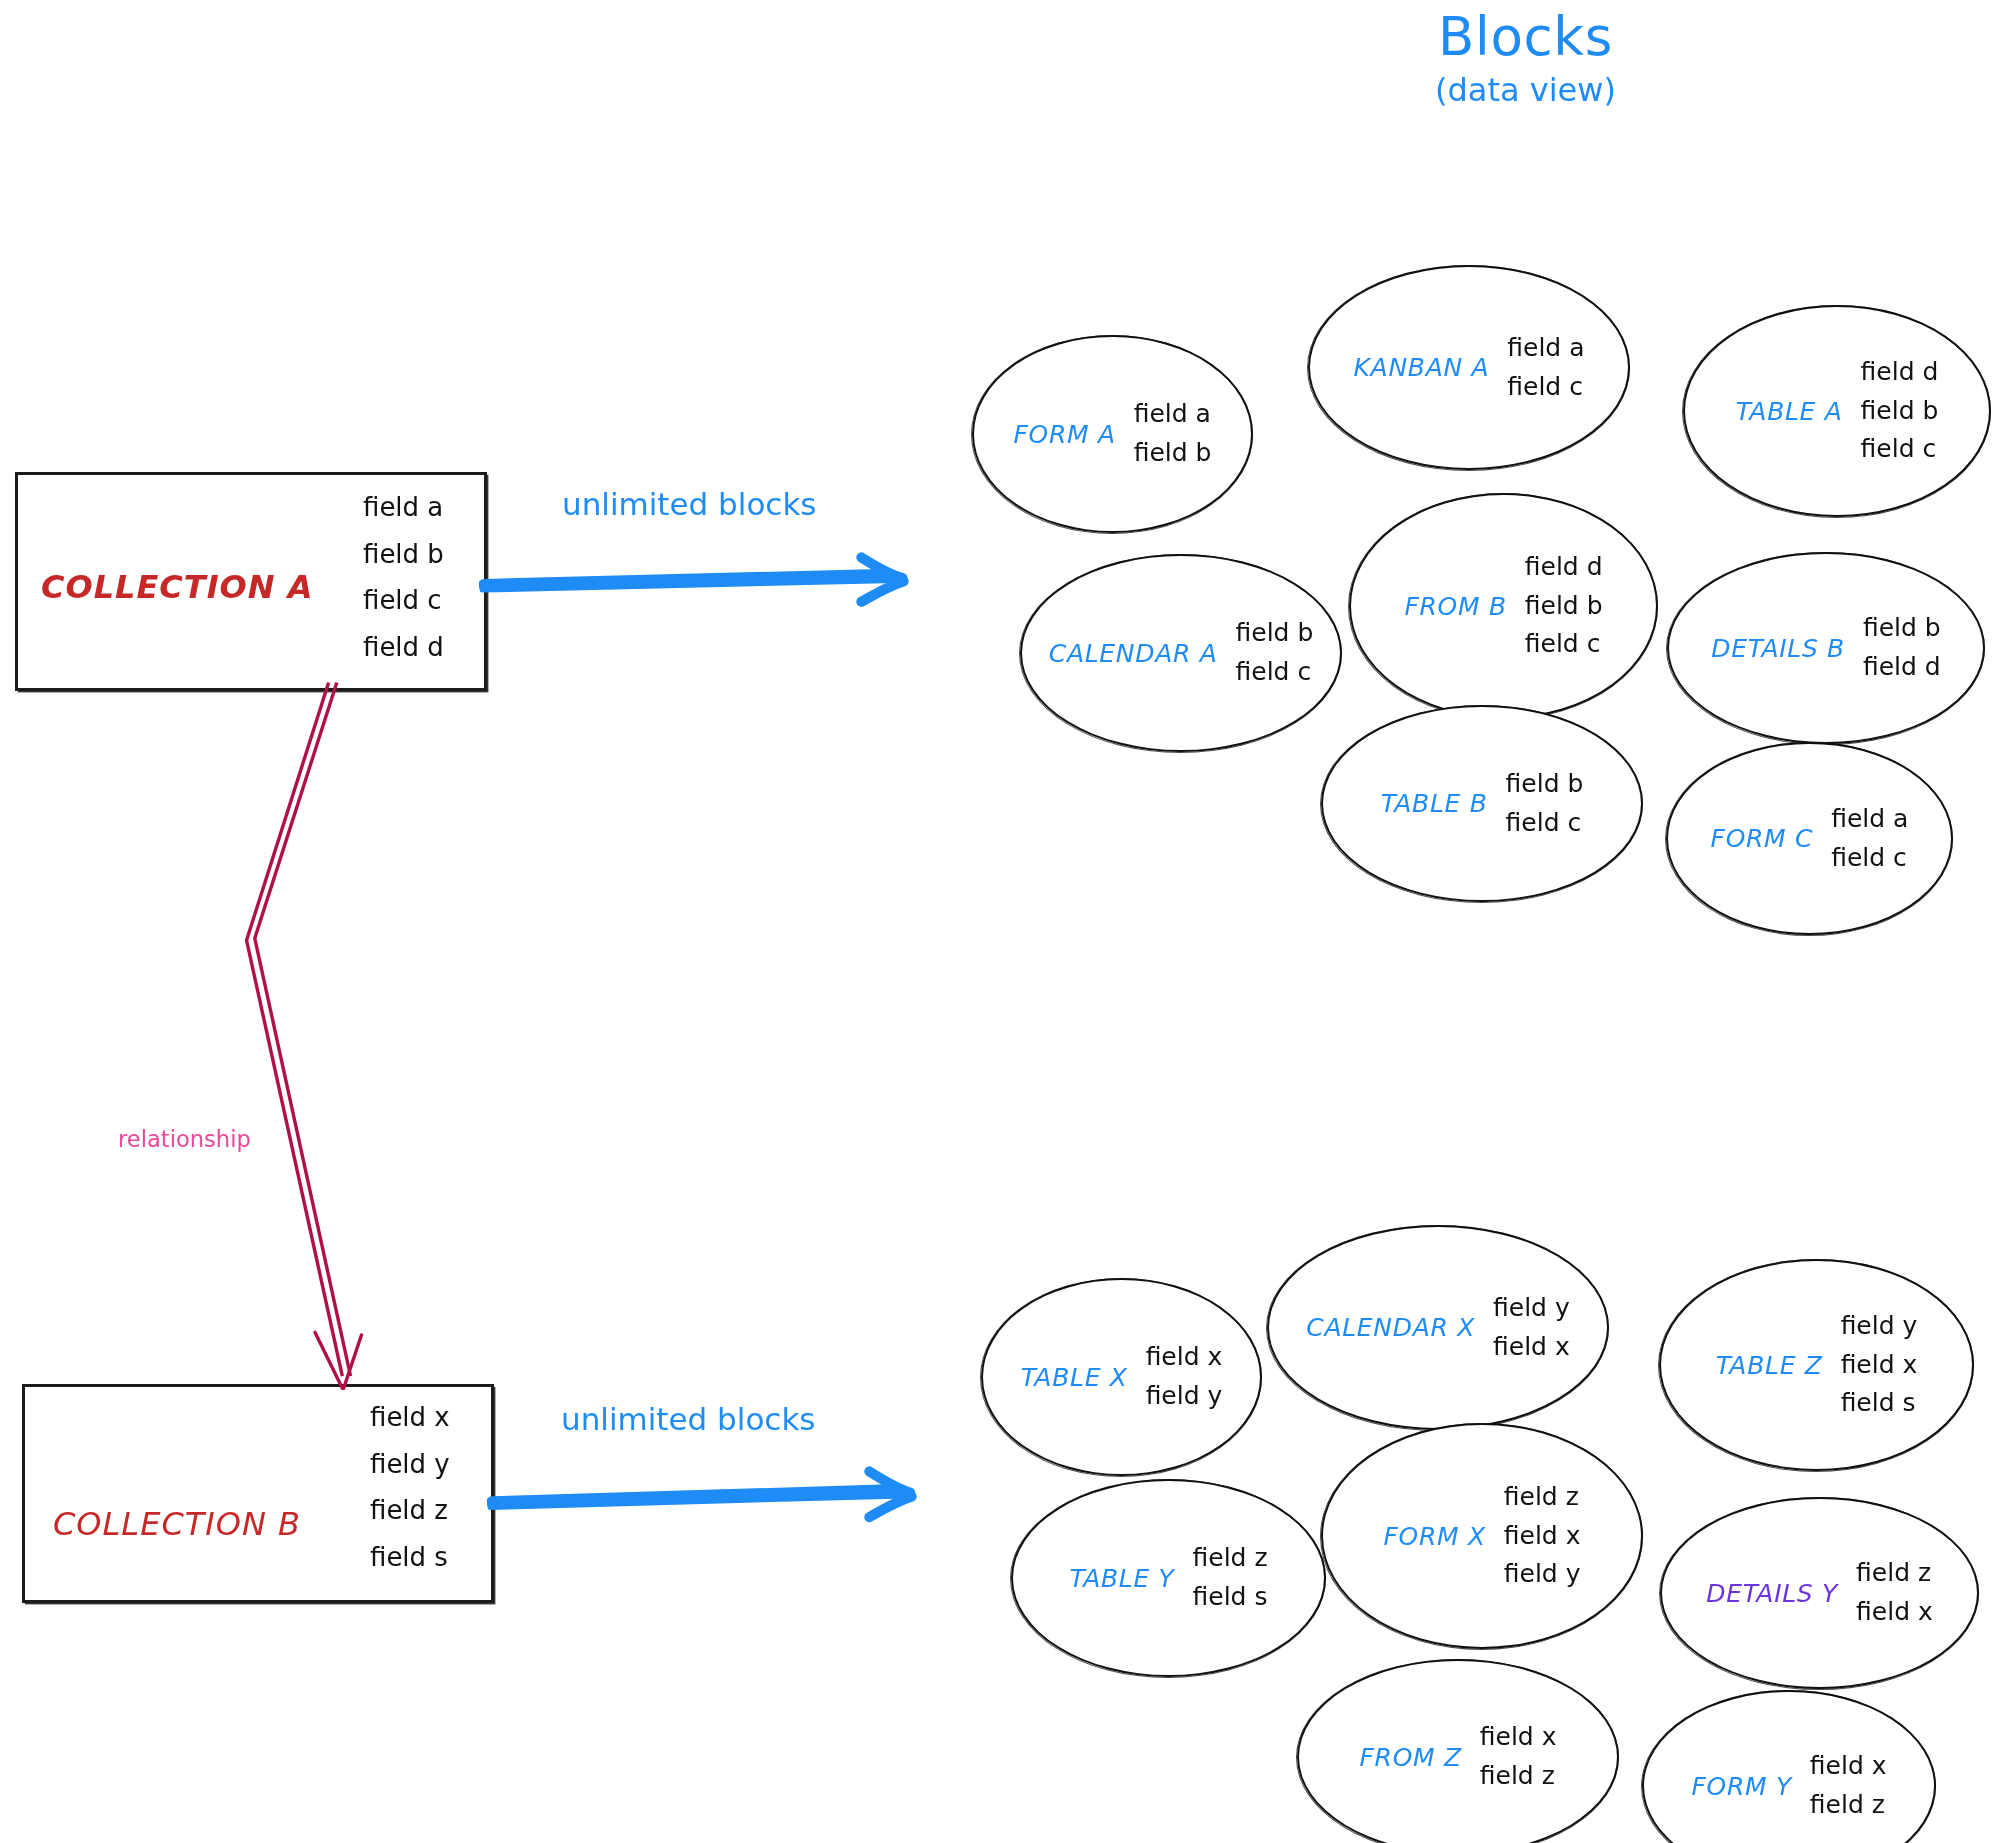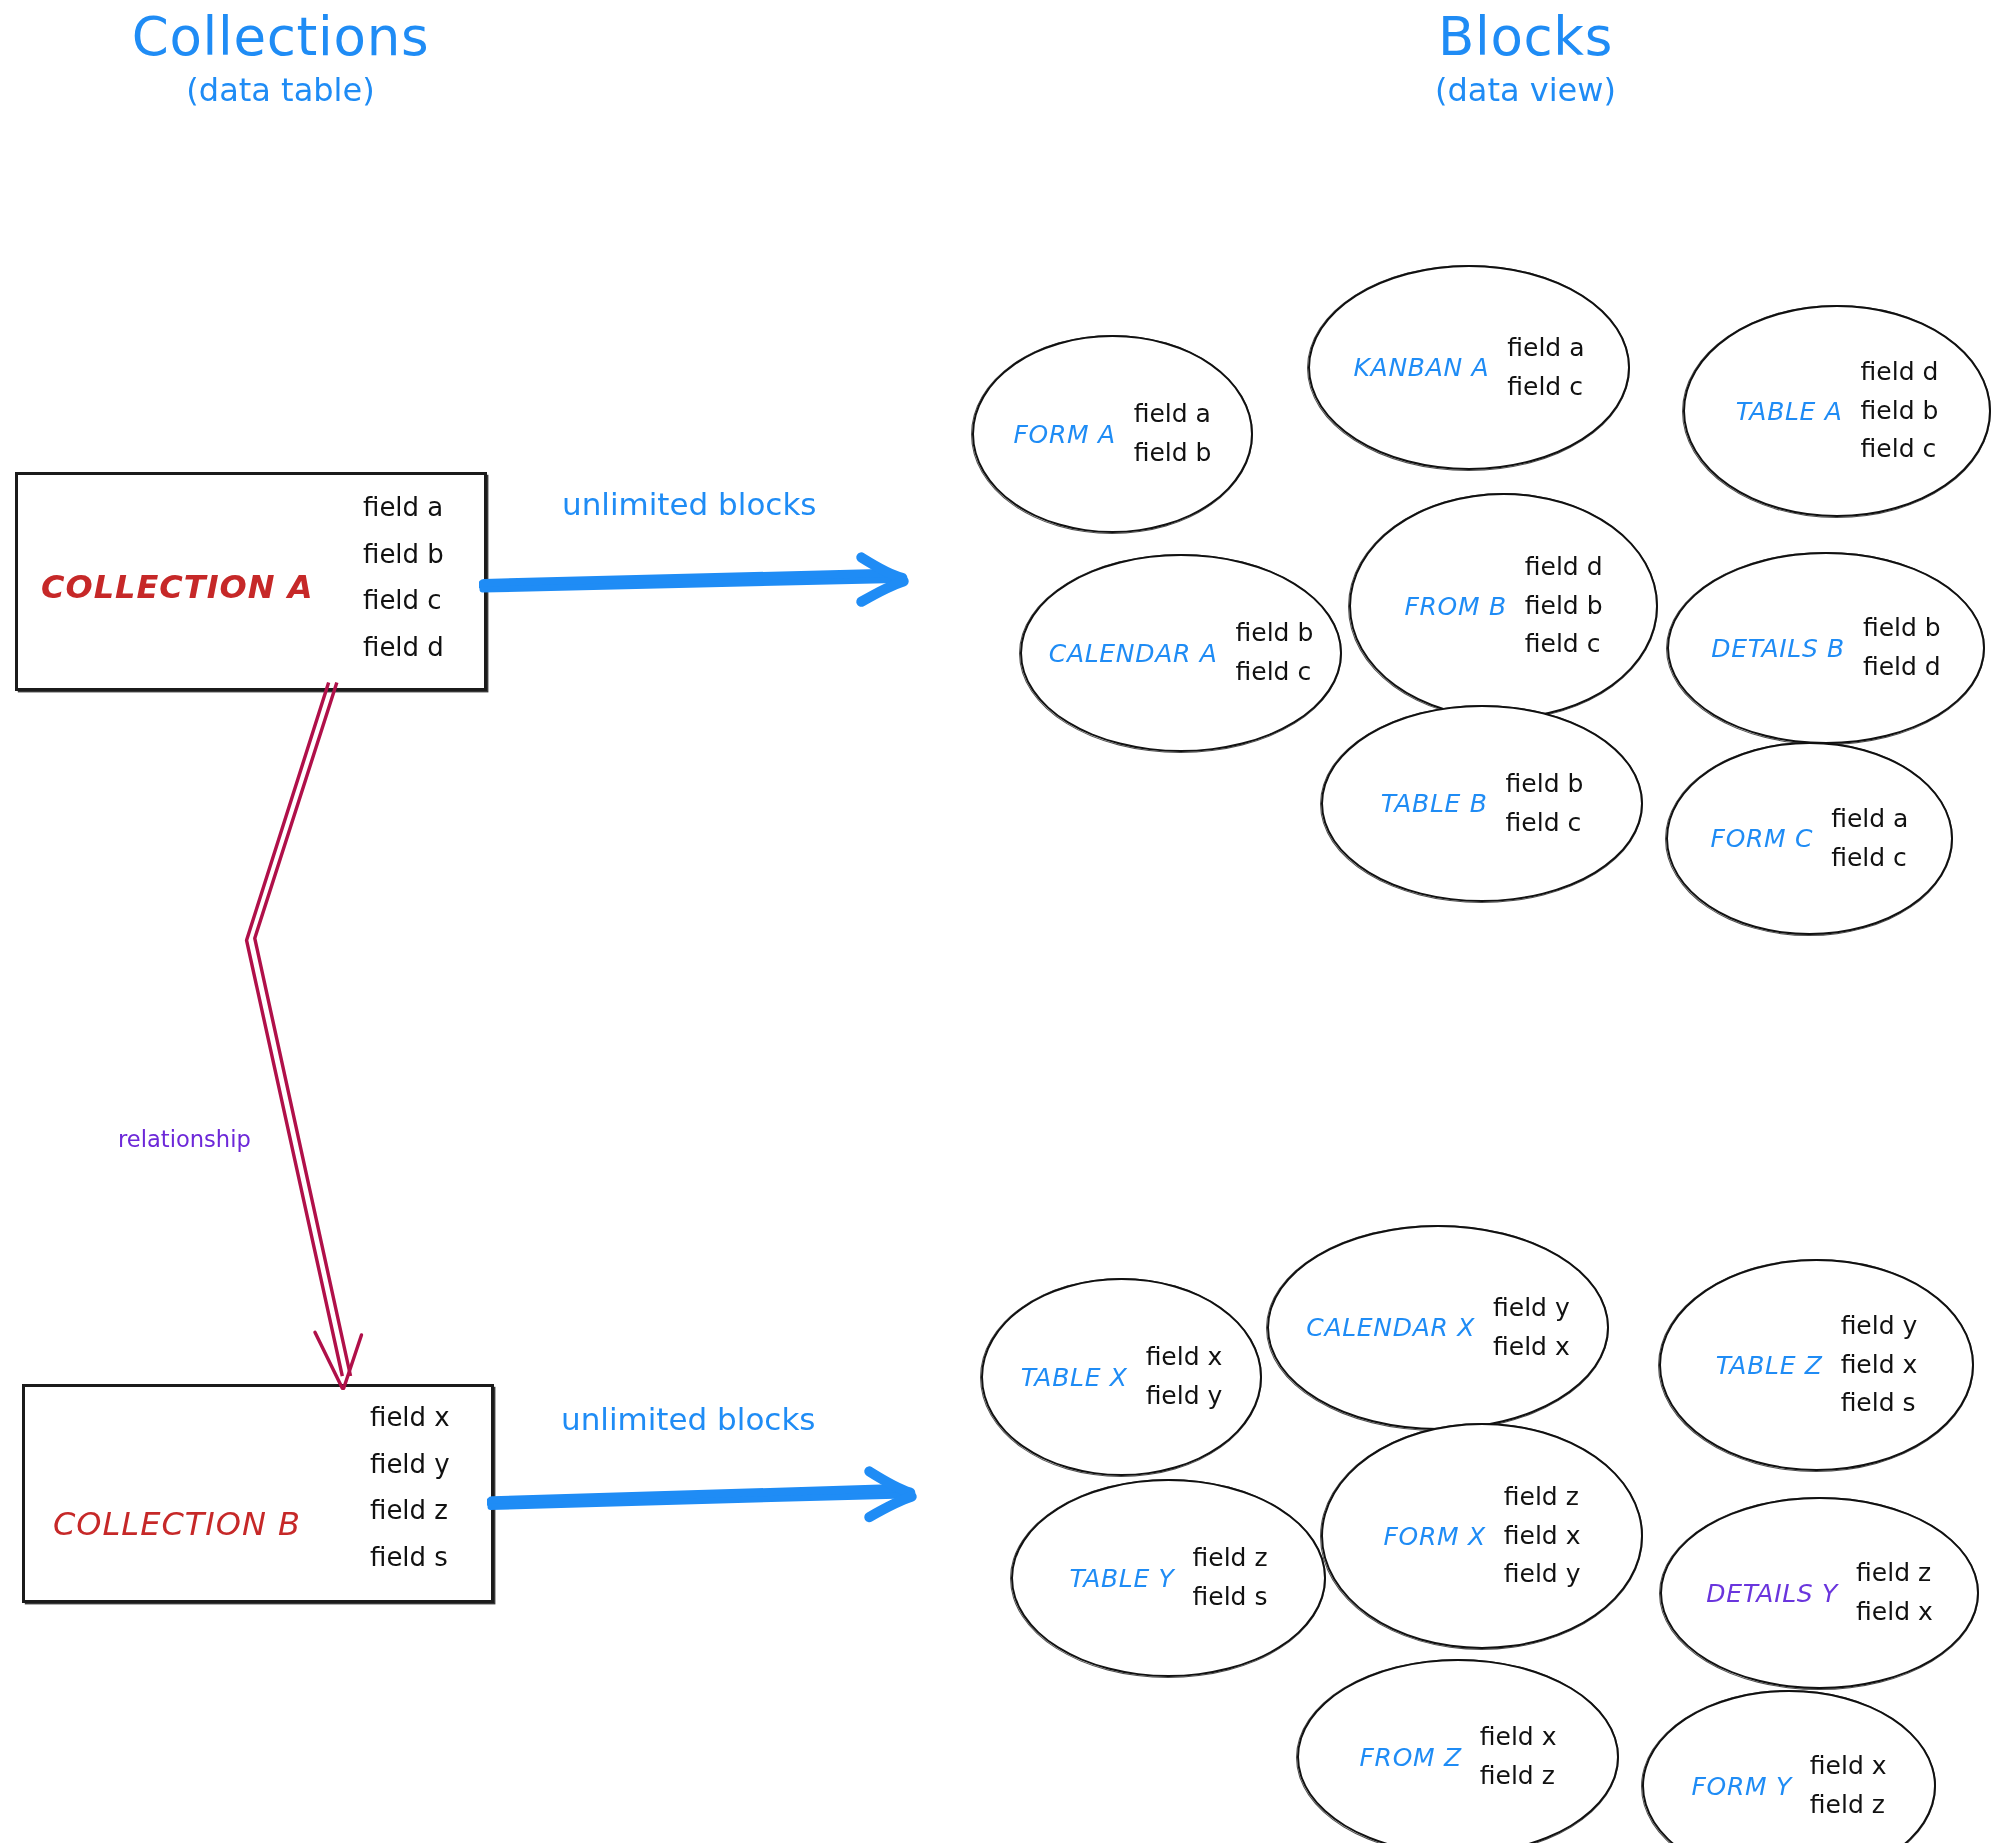--- a/index.html
+++ b/index.html
@@ -73,21 +73,21 @@
   .arrow-label {
     position: absolute;
     color: #1f8cf5;
     font-size: 31px;
     white-space: nowrap;
   }
 
   
   .rel-label {
     position: absolute;
-    color: #6d28d9;
+    color: #ec4899;
     font-size: 22.6px;
     white-space: nowrap;
   }
 
   
   .block {
     position: absolute;
     box-sizing: border-box;
     border: 2.7px solid #111111;
     border-radius: 50%;
@@ -125,24 +125,20 @@
     font-size: 25px;
     line-height: 1.55;
     white-space: nowrap;
   }
 </style>
 </head>
 <body>
 
 <div id="canvas">
 
-  <div class="col-title hand" style="left:41px; top:6.8px; width:479px;">
-    <span class="big">Collections</span>
-    <span class="sub">(data table)</span>
-  </div>
 
   <div class="col-title hand" style="left:1286px; top:6.8px; width:479px;">
     <span class="big">Blocks</span>
     <span class="sub">(data view)</span>
   </div>
 
   <div class="coll-box" style="left:15px; top:472px; width:472px; height:219px;"></div>
   <div class="coll-name hand" style="left:41px; top:568px;font-weight:bold;">COLLECTION A</div>
   <div class="coll-fields hand" style="left:363px; top:494px;">
     <span>field a</span>

